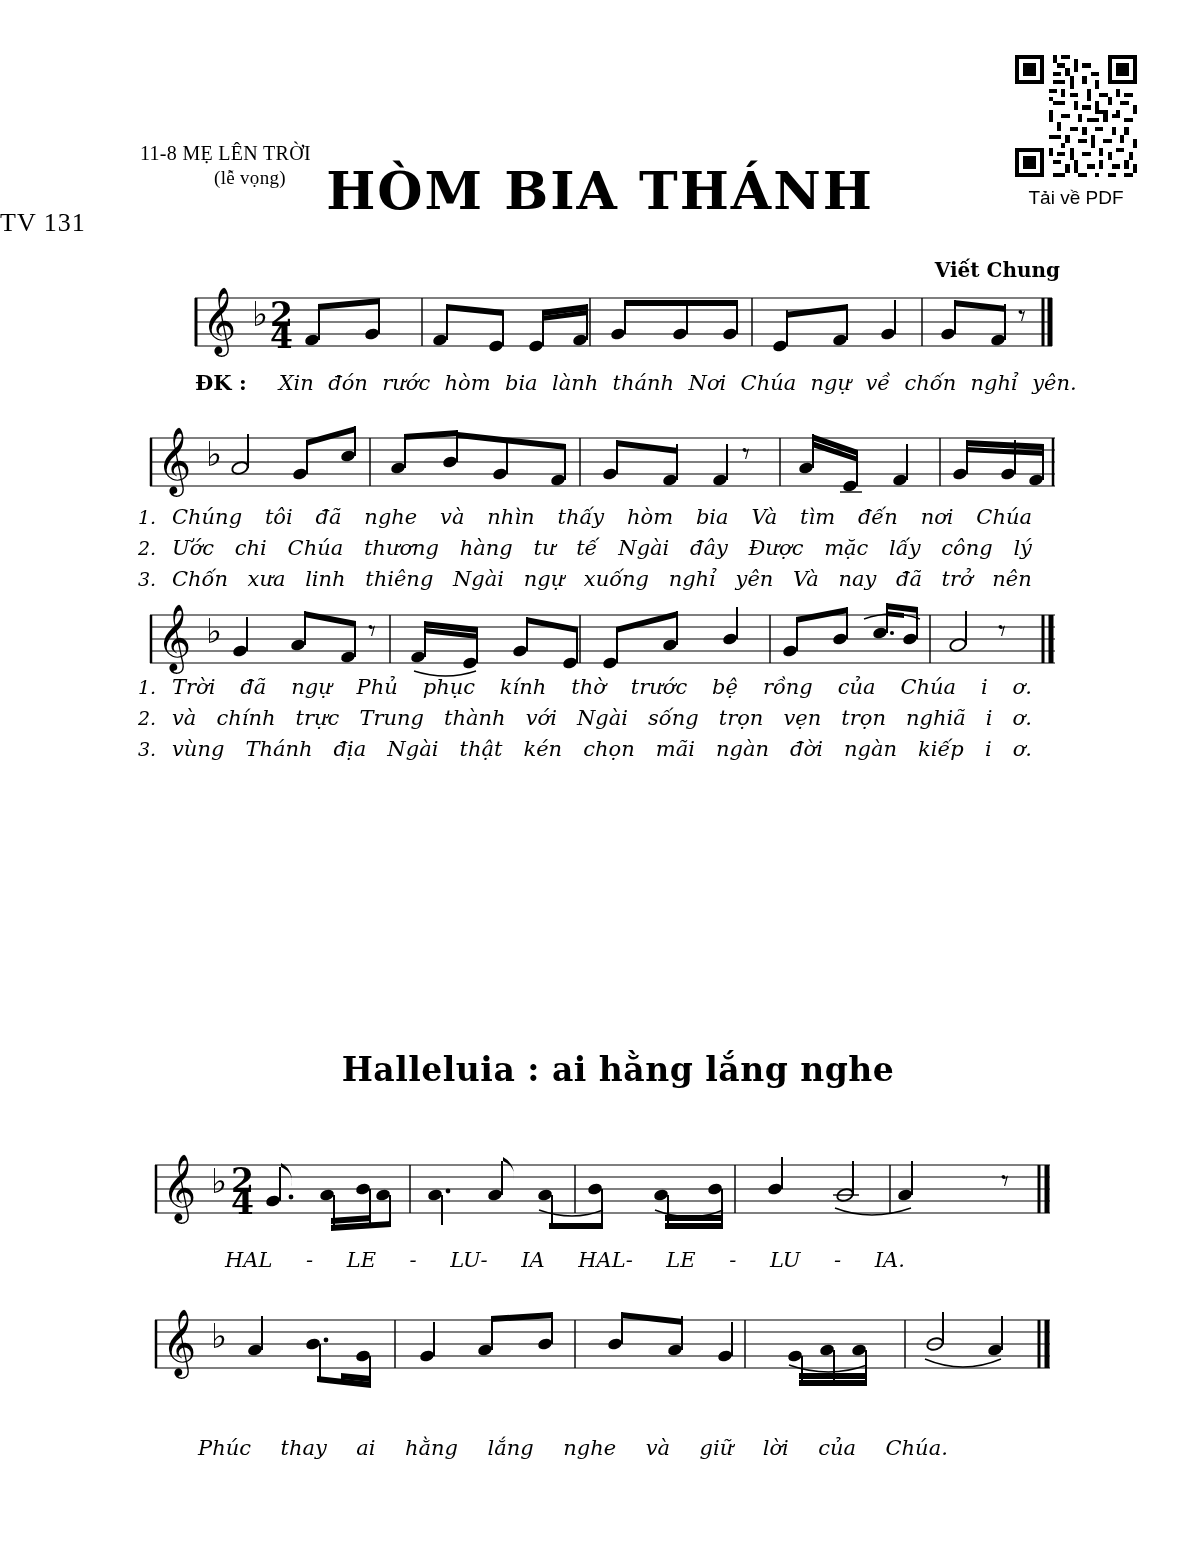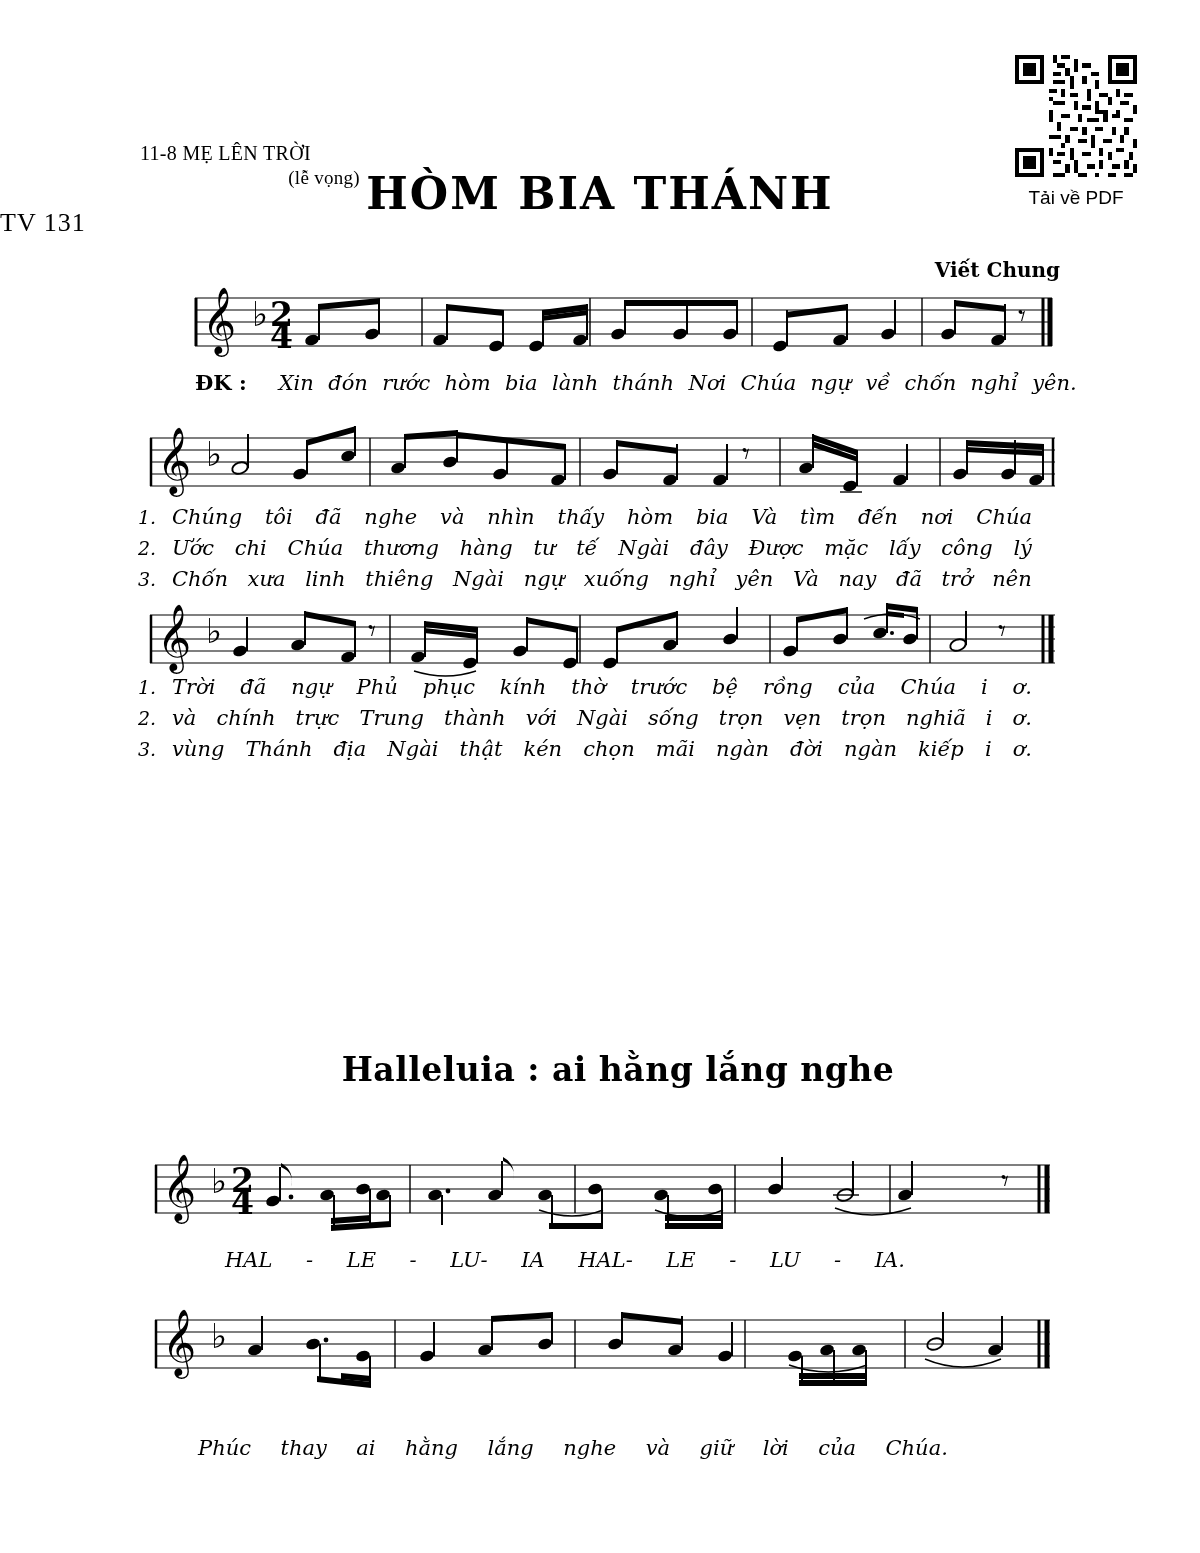--- a/index.html
+++ b/index.html
@@ -26,32 +26,32 @@
     position: absolute;
     left: 140px;
     top: 142px;
     width: 260px;
     text-align: left;
     font-size: 20px;
     letter-spacing: .3px;
   }
   .occasion .sub {
     display: block;
-    text-align: right;
+    text-align: center;
     font-size: 19px;
     margin-top: 2px;
     padding-right: 40px;
   }
   .doc-title {
     position: absolute;
     left: 0;
     right: 0;
-    top: 168px;
+    top: 160px;
     text-align: center;
-    font-size: 44px;
+    font-size: 52px;
     font-weight: bold;
     letter-spacing: 2px;
     font-family: "DejaVu Serif", serif;
   }
   .doc-subtitle {
     position: absolute;
     left: 0;
     right: 0;
     top: 208px;
     font-size: 26px;

